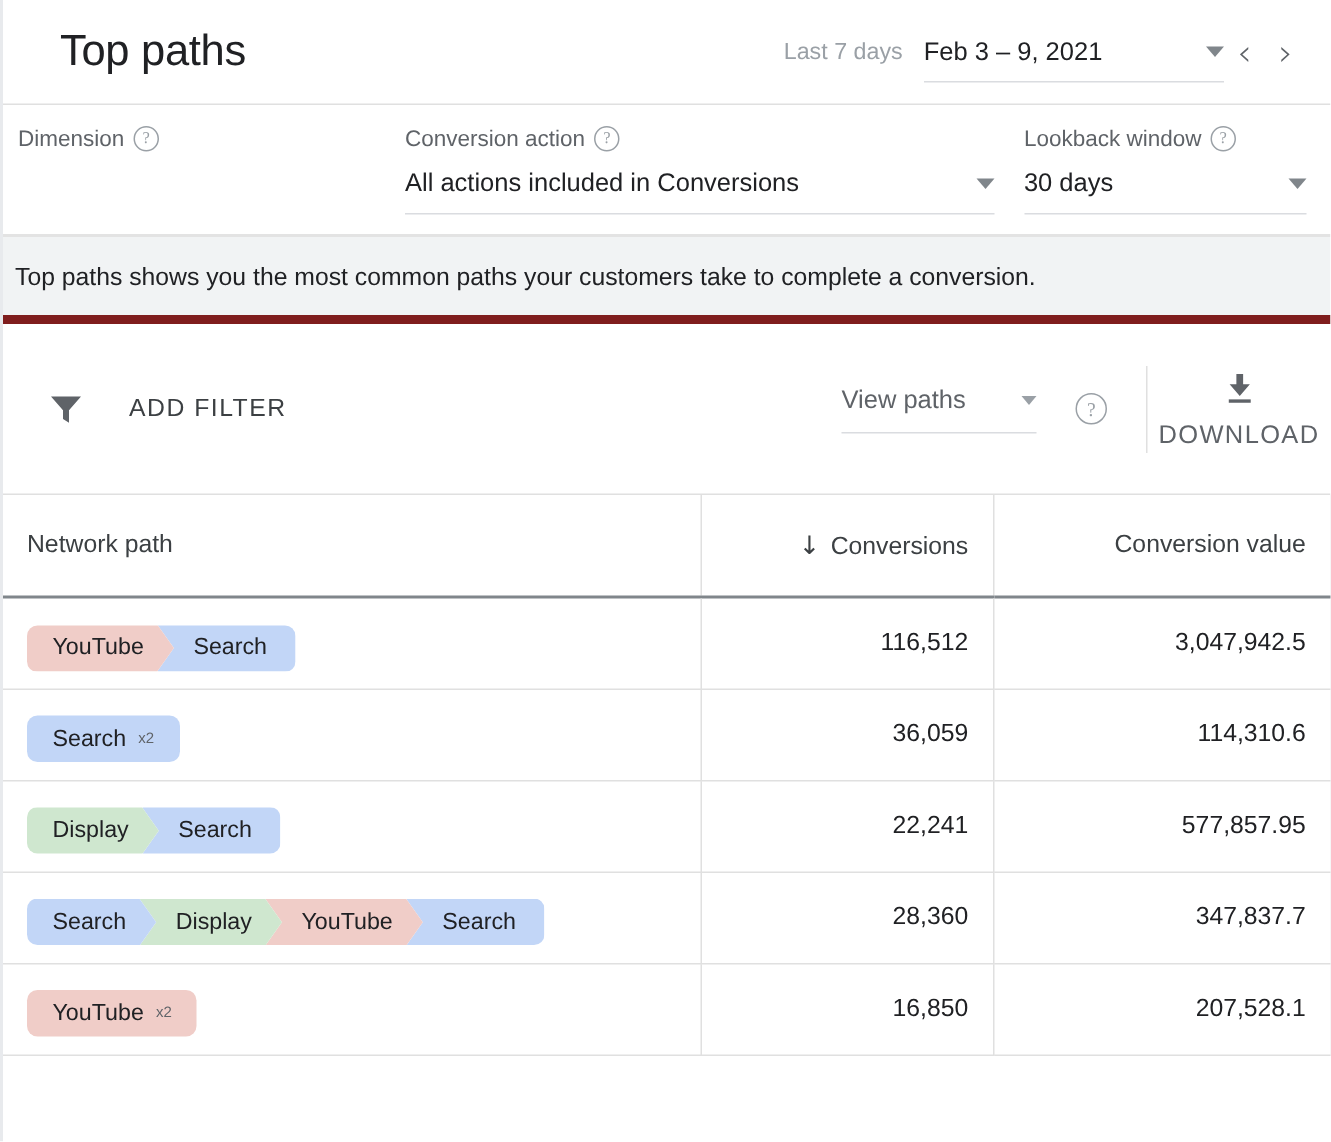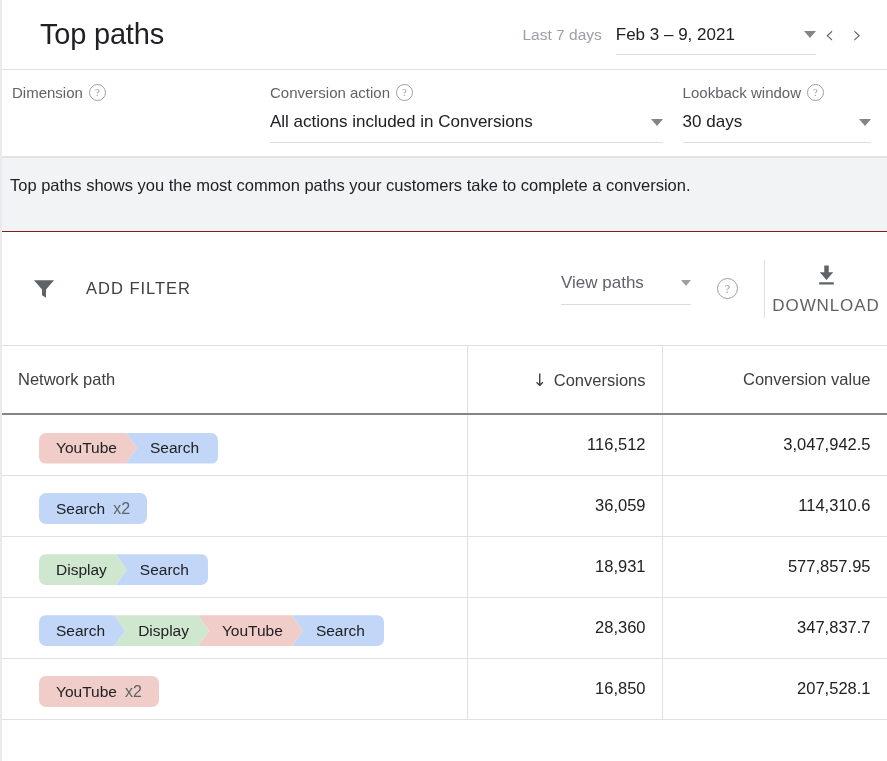--- a/index.html
+++ b/index.html
@@ -152,22 +152,22 @@
   .c-dimension { width: 236px; margin-right: 24px; }
   .c-action    { width: 396px; margin-right: 20px; }
   .c-lookback  { width: 190px; }
 
   
   .banner {
     background: #f1f3f4;
     padding: 18px 0 18px 8px;
     font-size: 16.5px;
     color: #202124;
-    border-bottom: 1px solid #7f1d1d;
-    height: 74px;
+    border-bottom: 6px solid #7f1d1d;
+    height: 58px;
     box-sizing: border-box;
   }
 
   
   .card {
     background: #fff;
   }
   .toolbar {
     display: flex;
     align-items: center;
@@ -288,21 +288,20 @@
   td.td-path { text-align: left; padding-left: 14px; padding-right: 4px; }
   td.td-num  { text-align: right; }
   td.td-last { border-right: none; padding-right: 15px; }
   tr.total-row td { background: #f8f9fa; }
 
   
   .chip-group {
     display: inline-flex;
     align-items: stretch;
     height: 19px;
-    margin-left: 21px;
   }
   .chip {
     display: flex;
     align-items: center;
     justify-content: center;
     height: 31px;
     font-size: 15.5px;
     color: #202124;
     padding: 0 15px;
     box-sizing: border-box;
@@ -331,21 +330,21 @@
   
   .chip.last {
     border-radius: 0 7px 7px 0;
     padding-left: 24px;
     padding-right: 19px;
     margin-left: -11px;
     clip-path: polygon(0 0, 100% 0, 100% 100%, 0 100%, 11px 50%);
   }
   .chip-repeat {
     color: #5f6368;
-    font-size: 16px;
+    font-size: 10px;
     margin-left: 8px;
     text-align: center;
   }
 
   svg { display: block; }
 </style>
 </head>
 <body>
 
 <div class="page">
@@ -466,21 +465,21 @@
           </tr>
           <tr>
             <td class="td-path"><span class="chip-group">
                 <span class="chip first" style="background: rgb(207, 231, 207); z-index: 2;">
                   <span>Display</span>
                 </span>
                 <span class="chip last" style="background: rgb(194, 214, 247); z-index: 1;">
                   <span>Search</span>
                 </span>
               </span></td>
-            <td class="td-num">18,931</td>
+            <td class="td-num">22,241</td>
             <td class="td-num td-last">577,857.95</td>
           </tr>
           <tr>
             <td class="td-path"><span class="chip-group">
                 <span class="chip first" style="background: rgb(194, 214, 247); z-index: 4;">
                   <span>Search</span>
                 </span>
                 <span class="chip mid" style="background: rgb(207, 231, 207); z-index: 3;">
                   <span>Display</span>
                 </span>

